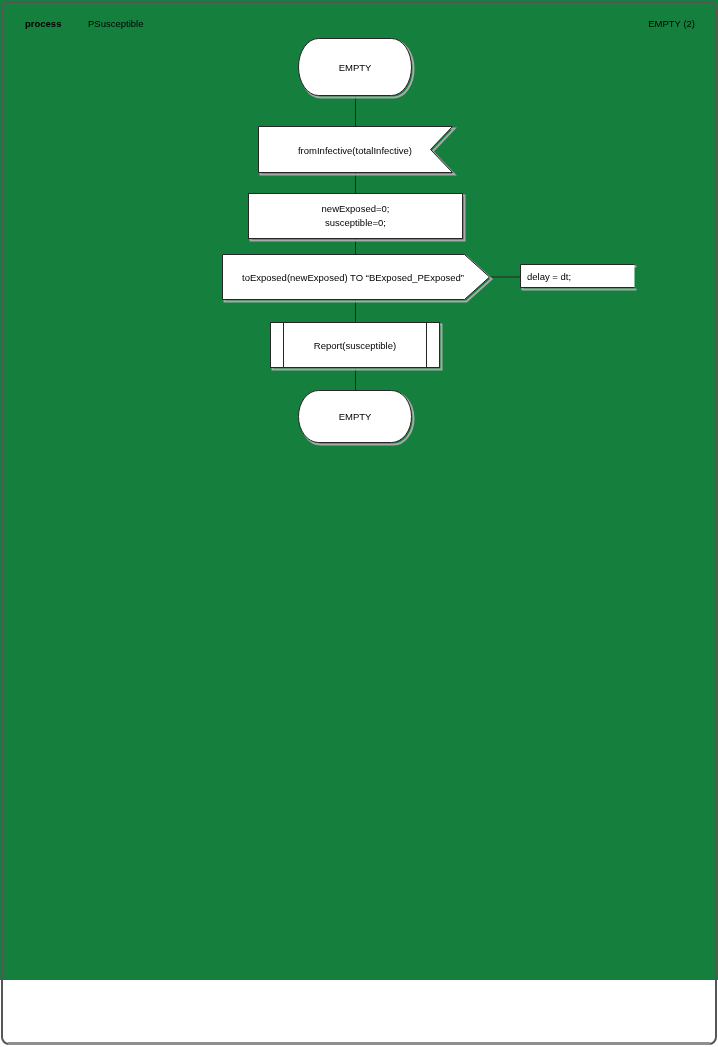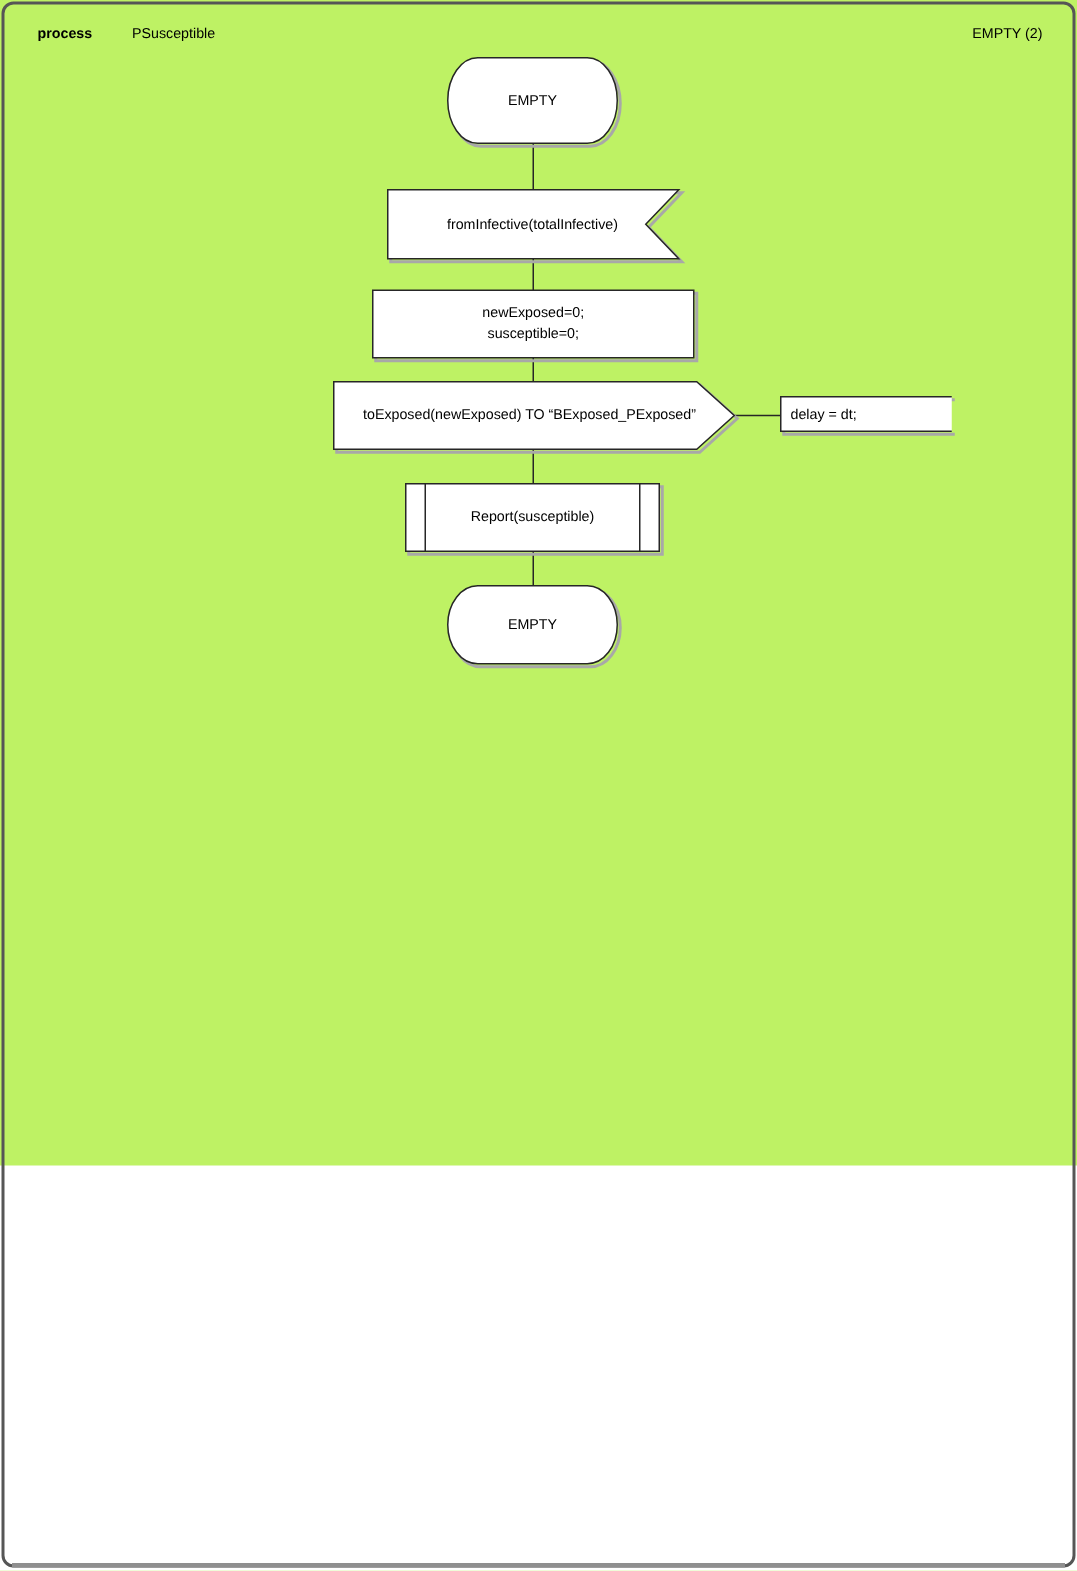--- a/index.html
+++ b/index.html
@@ -6,22 +6,22 @@
     margin: 0;
     padding: 0;
     background: #ffffff;
     width: 718px;
     height: 1047px;
     overflow: hidden;
   }
   .page {
     position: relative;
     width: 718px;
-    height: 777px;
-    background: #bef264;
+    height: 980px;
+    background: #15803d;
   }
   svg {
     display: block;
     width: 718px;
     height: 1047px;
   }
   text {
     font-family: "Liberation Sans", sans-serif;
     font-size: 9.5px;
     fill: #000000;

